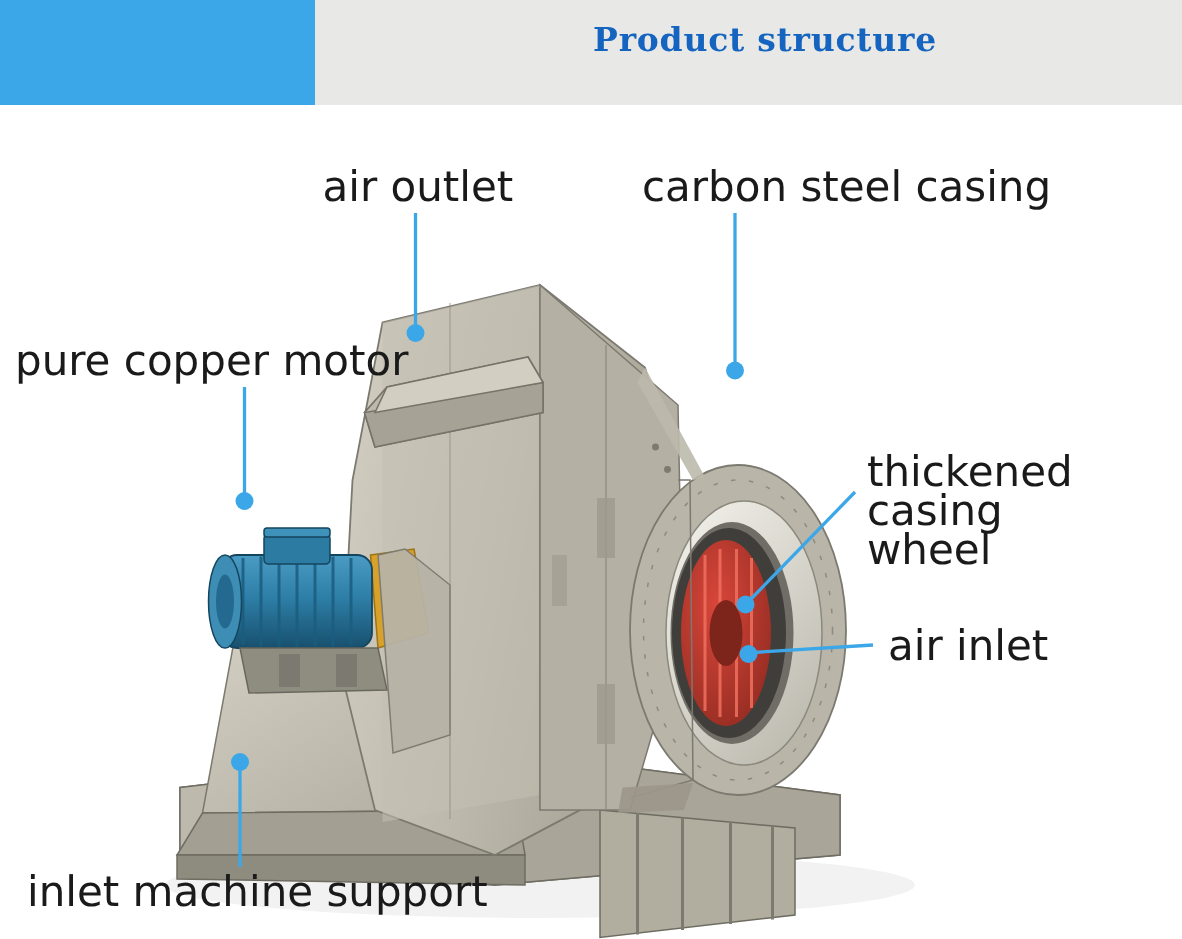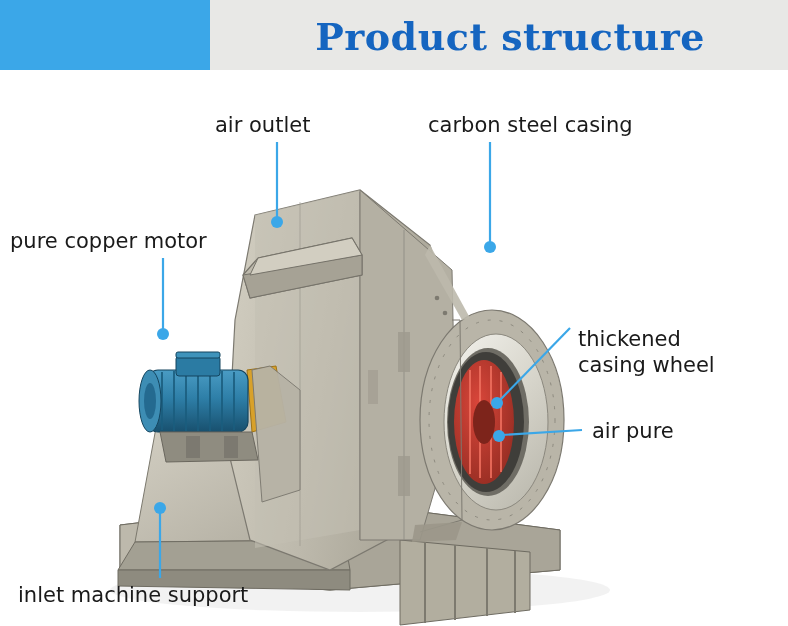--- a/index.html
+++ b/index.html
@@ -21,42 +21,42 @@
     background:#3ba7e8;
   }
   .header-right-block{
     position:absolute;left:210px;top:0;width:578px;height:70px;
     background:#e8e8e6;
   }
   .header-title{
     position:absolute;left:300px;top:14px;width:420px;
     text-align:center;
     color:#1565c0;
-    font-size:38px;
+    font-size:22px;
     font-weight:bold;
     font-family:"DejaVu Serif", serif;
     letter-spacing:0.5px;
   }
 
   
   .stage{position:absolute;left:0;top:70px;width:788px;height:556px;background:#ffffff;}
 
   .labels{position:absolute;left:0;top:0;width:788px;height:556px;}
   .label{
     position:absolute;
     color:#1a1a1a;
-    font-size:21px;
+    font-size:28px;
     line-height:26px;
     white-space:nowrap;
   }
 
   .lbl-air-outlet{left:215px;top:42px;}
   .lbl-carbon{left:428px;top:42px;}
   .lbl-motor{left:10px;top:158px;}
-  .lbl-paddle{left:578px;top:232px;width:180px;white-space:normal;margin-top:24px;}
+  .lbl-paddle{left:578px;top:232px;width:180px;white-space:normal;}
   .lbl-air-inlet{left:592px;top:348px;}
   .lbl-support{left:18px;top:512px;}
 
   svg.leader{position:absolute;left:0;top:0;width:788px;height:556px;pointer-events:none;}
   svg.art{position:absolute;left:0;top:0;width:788px;height:556px;}
 </style>
 </head>
 <body>
 
 <div class="page">
@@ -235,18 +235,18 @@
     </svg>
 
     <div class="labels">
       <div class="label lbl-air-outlet">air outlet</div>
       <div class="label lbl-carbon">carbon steel casing</div>
       <div class="label lbl-motor">pure copper motor</div>
       <div class="label lbl-paddle">
         <div>thickened</div>
         <div>casing wheel</div>
       </div>
-      <div class="label lbl-air-inlet">air pure</div>
+      <div class="label lbl-air-inlet">air inlet</div>
       <div class="label lbl-support">inlet machine support</div>
     </div>
 
   </div>
 </div>
 
 </body></html>

